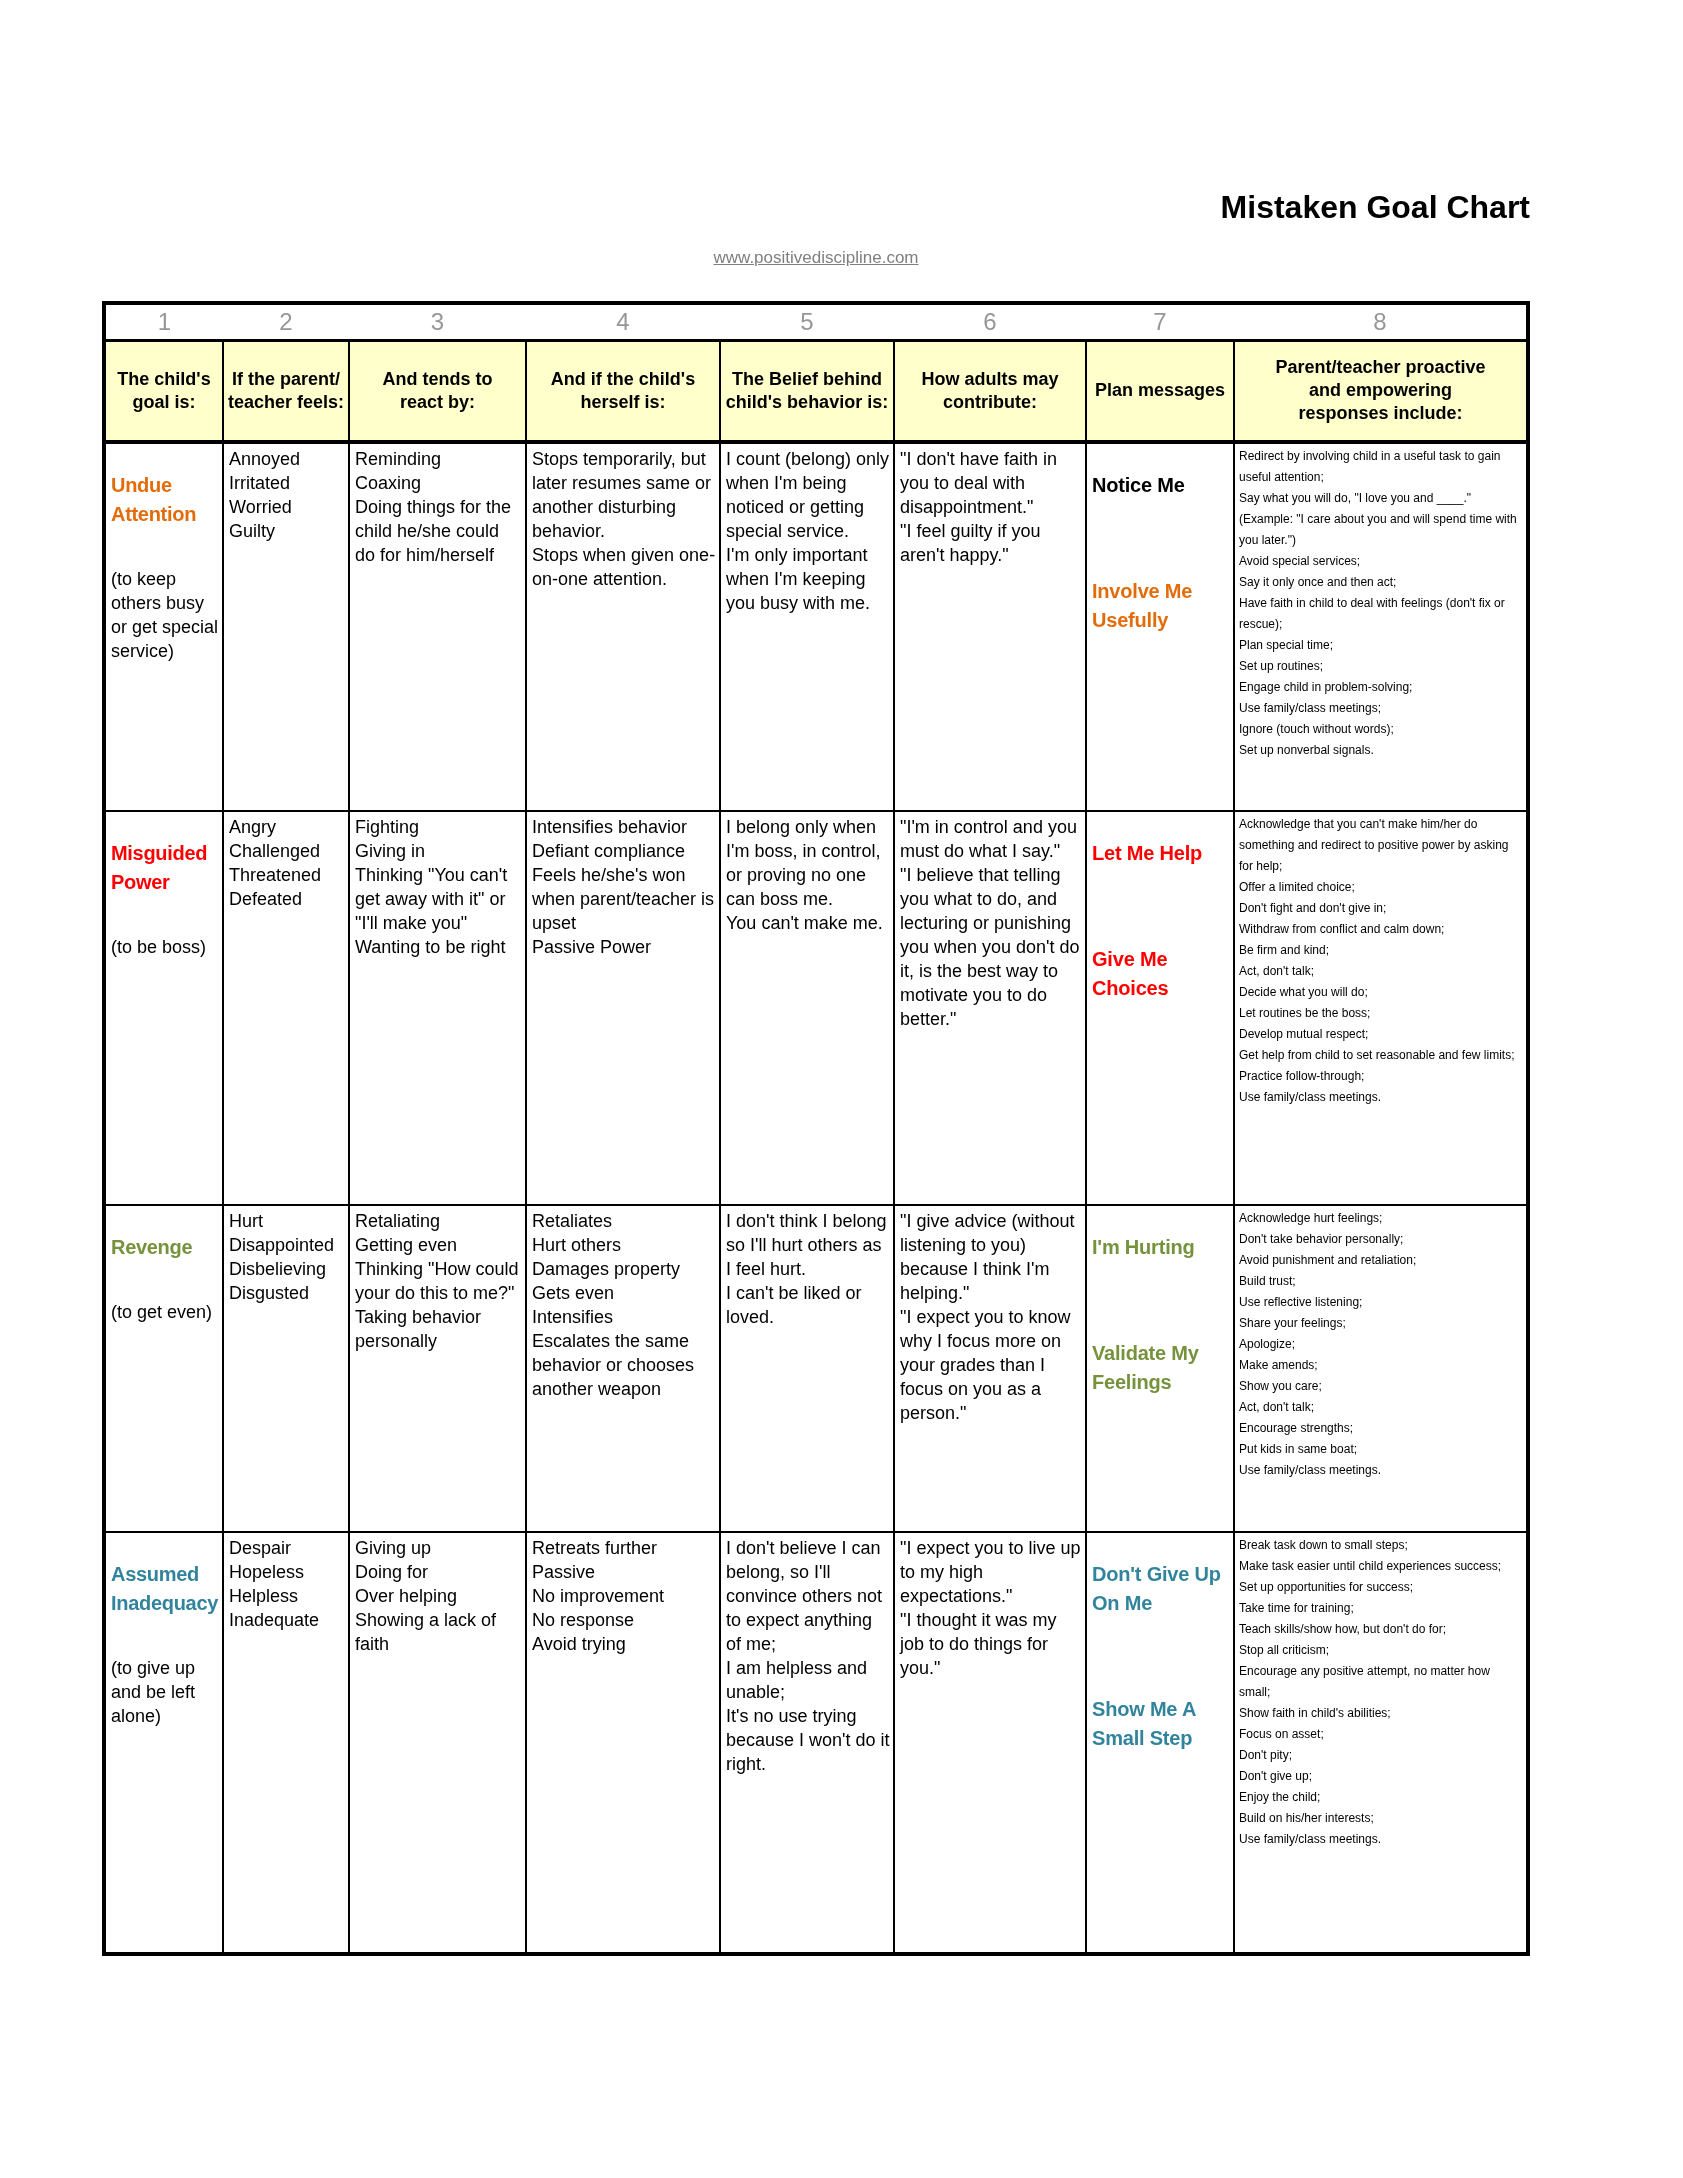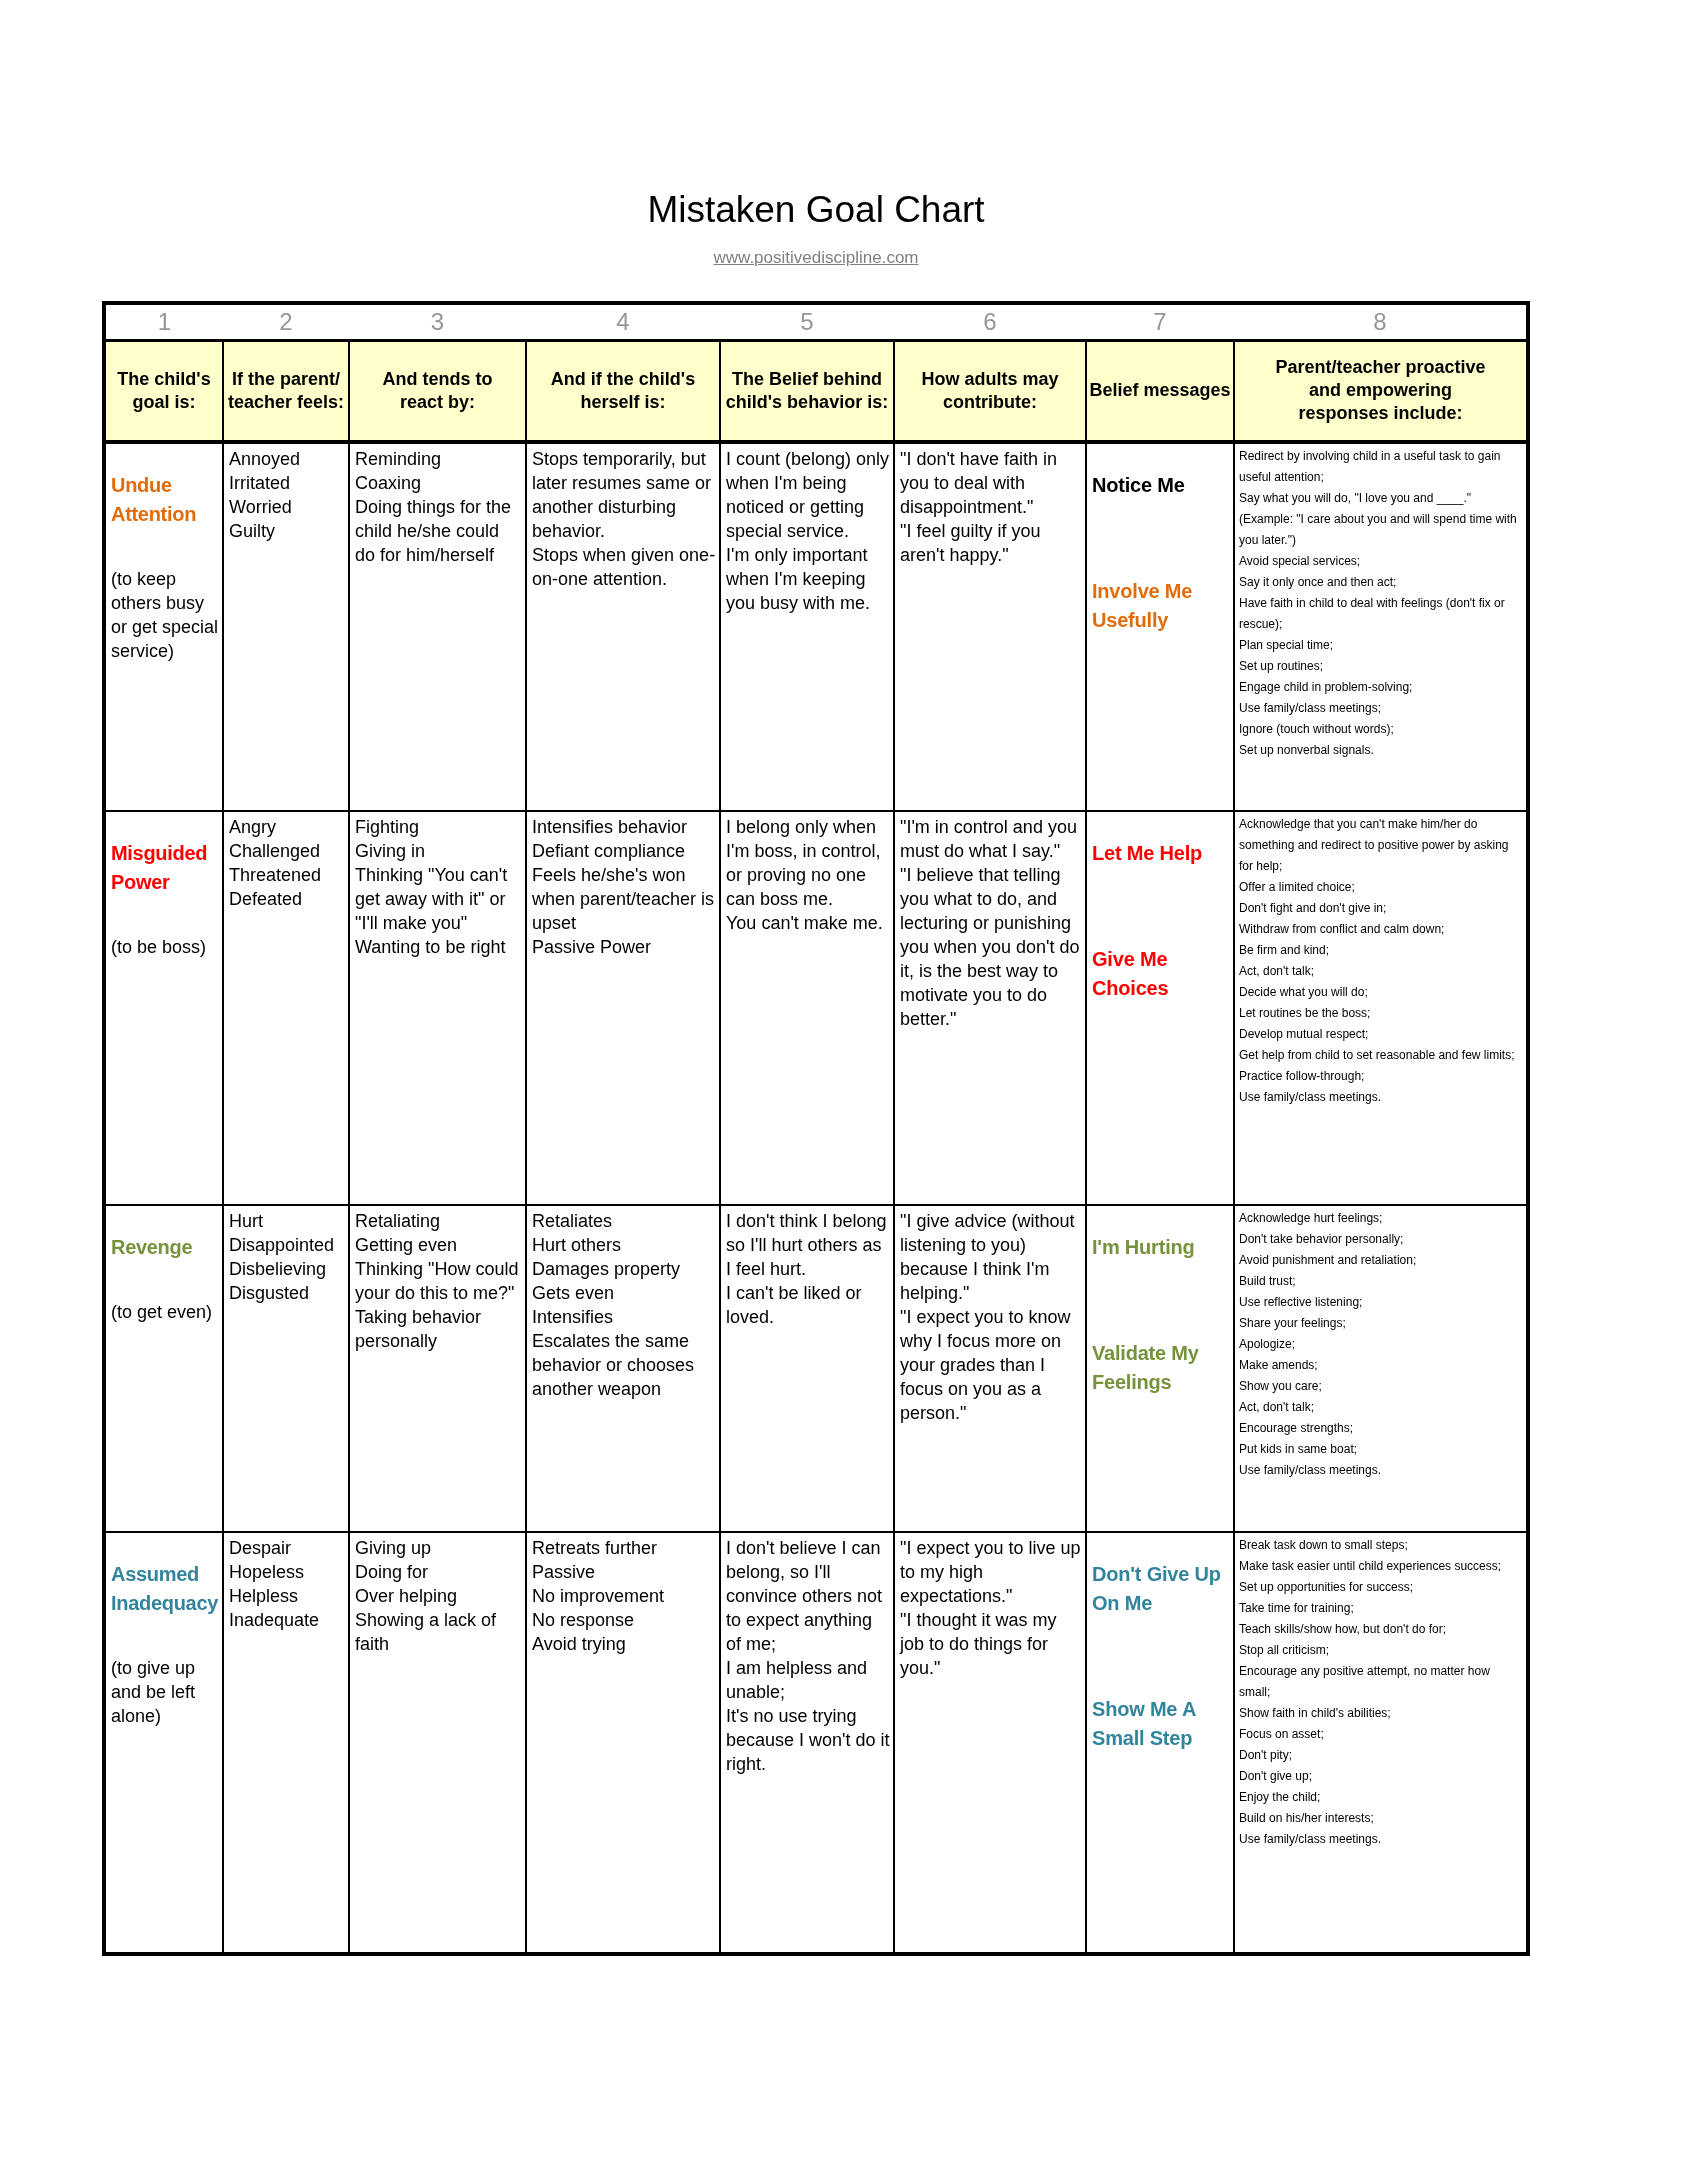--- a/index.html
+++ b/index.html
@@ -6,21 +6,21 @@
   html, body { margin: 0; padding: 0; }
   body {
     width: 1683px; height: 2178px;
     background: #ffffff;
     font-family: "Liberation Sans", sans-serif;
     position: relative;
     color: #000;
   }
   .page-title {
     position: absolute; top: 189px; left: 102px; width: 1428px;
-    text-align: center; font-size: 37px; font-weight: normal;
+    text-align: right; font-size: 32px; font-weight: bold;
   }
   .source-link {
     position: absolute; top: 248px; left: 102px; width: 1428px;
     text-align: center; font-size: 17px; color: #7f7f7f;
     text-decoration: underline; cursor: pointer;
   }
   table.goal-chart {
     position: absolute; top: 301px; left: 102px;
     width: 1428px; table-layout: fixed;
     border-collapse: collapse;
@@ -103,21 +103,21 @@
     <td>If the parent/
 teacher feels:</td>
     <td>And tends to
 react by:</td>
     <td>And if the child's
 herself is:</td>
     <td>The Belief behind
 child's behavior is:</td>
     <td>How adults may
 contribute:</td>
-    <td>Belief messages</td>
+    <td>Plan messages</td>
     <td>Parent/teacher proactive
 and empowering
 responses include:</td>
   </tr>
 
   <tr class="data-row-0">
     <td class="cell">
       <div class="goal-name" style="color: rgb(227, 108, 10);">Undue Attention</div>
       <div class="goal-note">(to keep others busy or get special service)</div>
     </td>

